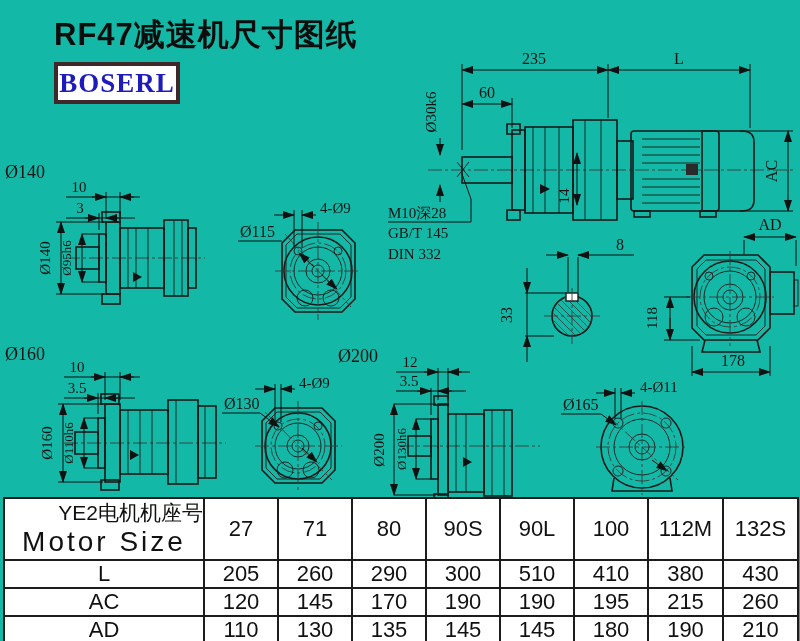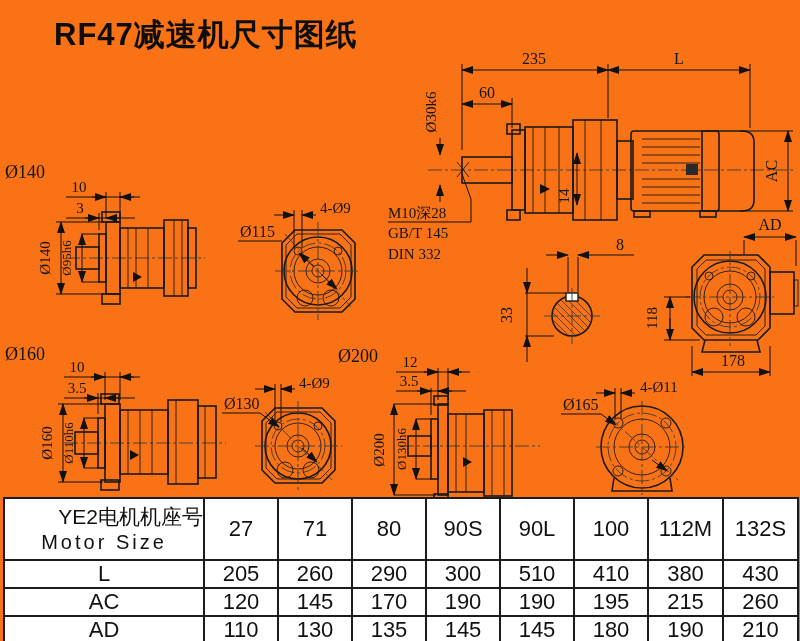--- a/index.html
+++ b/index.html
@@ -1,16 +1,16 @@
 <!DOCTYPE html>
 <html><head>
 <meta charset="utf-8">
 <style>
   html,body{margin:0;padding:0;background:#ffffff;}
-  #stage{position:relative;width:800px;height:641px;background:#f97316;overflow:hidden;
+  #stage{position:relative;width:800px;height:641px;background:#14b8a6;overflow:hidden;
          font-family:"Liberation Sans",sans-serif;}
   
   #page-title{position:absolute;left:54px;top:14px;font-size:31px;font-weight:bold;
               color:#0d0d0d;letter-spacing:1px;font-family:"Liberation Sans","DejaVu Sans",sans-serif;white-space:nowrap;}
   #brand-box{position:absolute;left:54px;top:62px;width:118px;height:34px;border:4px solid #40282a;
              background:#fff;display:flex;align-items:center;justify-content:center;}
   #brand-box span{font-family:"Liberation Serif",serif;font-weight:bold;font-size:27px;
                   color:#1d1bbd;letter-spacing:1px;line-height:1;}
   
   #draw{position:absolute;left:0;top:0;}
@@ -22,28 +22,31 @@
   text.t{font-family:"Liberation Serif","DejaVu Serif",serif;fill:#141414;}
   .s13{font-size:13px}.s15{font-size:15px}.s16{font-size:16px}.s18{font-size:18px}
   
   #size-table{position:absolute;left:3px;top:497px;width:794px;height:141px;
               border-collapse:collapse;table-layout:fixed;background:#fff;}
   #size-table td{border:2px solid #1c1c1c;text-align:center;vertical-align:middle;
                  color:#111;padding:0;font-family:"Liberation Sans","DejaVu Sans",sans-serif;}
   #size-table tr.hdr td{height:60px;font-size:22px;}
   #size-table tr.row td{height:25px;font-size:22px;}
   .hcn{font-size:21px;line-height:1.2;text-align:right;}
-  .hen{font-size:20px;letter-spacing:3px;line-height:1.2;}
+  .hen{font-size:28px;letter-spacing:3px;line-height:1.2;}
 </style>
 </head>
 <body>
 
 <div id="stage">
 
   <div id="page-title">RF47减速机尺寸图纸</div>
+  <div id="brand-box">
+    <span>BOSERL</span>
+  </div>
 
   <svg id="draw" width="800" height="641" viewBox="0 0 800 641">
     <defs>
       <marker id="ae" markerWidth="12" markerHeight="8" refX="11" refY="4" orient="auto" markerUnits="userSpaceOnUse">
         <path d="M0,0 L12,4 L0,8 Z" fill="#111"></path>
       </marker>
       <marker id="as" markerWidth="12" markerHeight="8" refX="11" refY="4" orient="auto-start-reverse" markerUnits="userSpaceOnUse">
         <path d="M0,0 L12,4 L0,8 Z" fill="#111"></path>
       </marker>
       <clipPath id="kclip">

